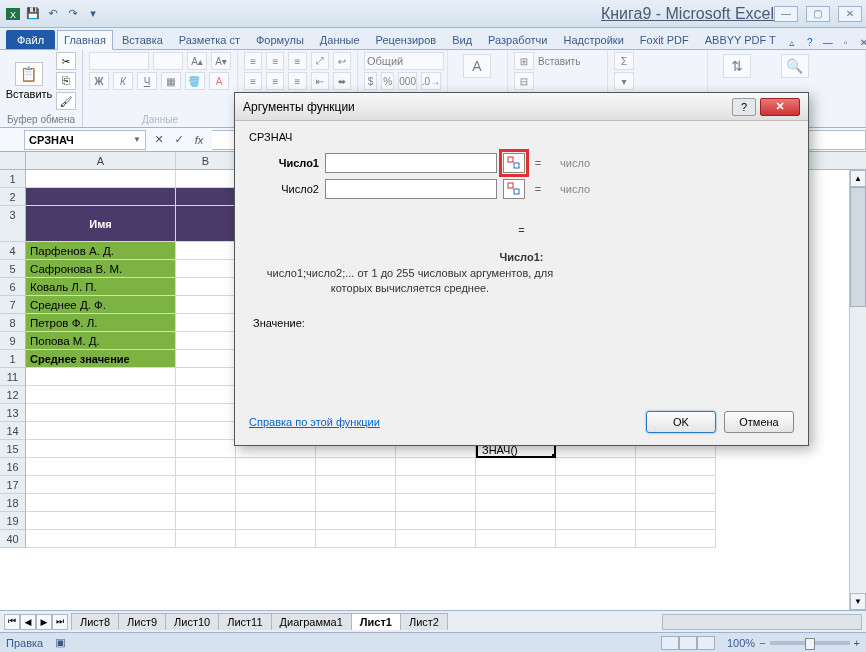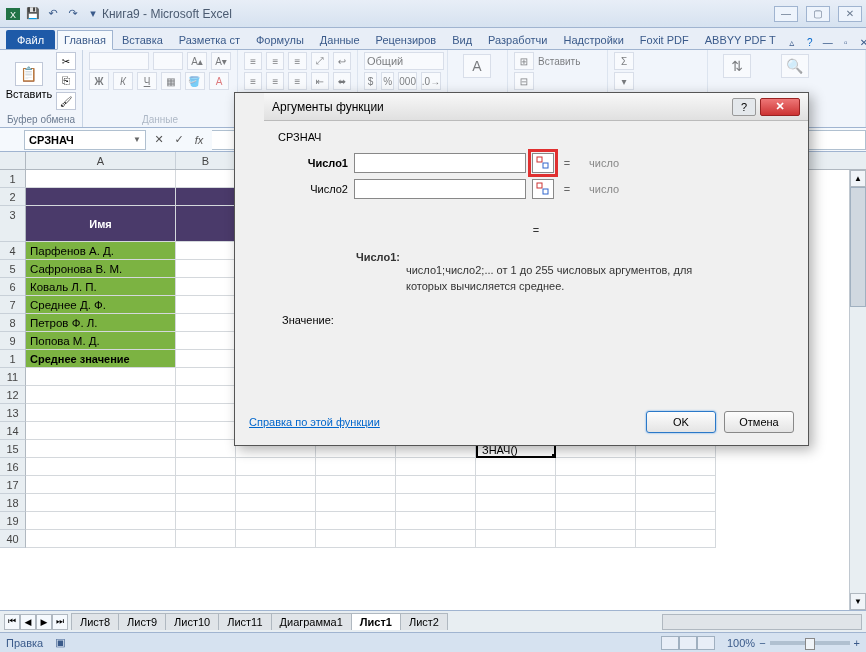--- a/index.html
+++ b/index.html
@@ -2,21 +2,21 @@
 <html><head>
 <meta charset="utf-8">
 <style>
 * { box-sizing: border-box; margin: 0; padding: 0; font-family: "Segoe UI", Tahoma, sans-serif; }
 body { background: #fff; width: 866px; height: 652px; overflow: hidden; position: relative; }
 
 
 .titlebar { height: 28px; background: linear-gradient(#e8eef7, #d6e2f0); border-bottom: 1px solid #a0b4d0; display: flex; align-items: center; padding: 0 4px; }
 .titlebar .qat { display: flex; gap: 2px; }
 .titlebar .qat .qicon { width: 18px; height: 18px; border: 1px solid transparent; display: flex; align-items: center; justify-content: center; font-size: 11px; color: #3a5a8a; }
-.titlebar .title { flex: 1; text-align: left; font-size: 12px; color: #4a5a70; }
+.titlebar .title { flex: 1; text-align: right; font-size: 16px; color: #4a5a70; text-decoration: underline; }
 .titlebar .winbtns { display: flex; gap: 8px; }
 .titlebar .winbtns span { width: 24px; height: 16px; border: 1px solid #a0b4d0; background: #eef4fc; display: flex; align-items: center; justify-content: center; font-size: 10px; color: #6a7a90; }
 
 
 .ribbontabs { height: 22px; background: #e8eef7; border-bottom: 1px solid #a0b4d0; display: flex; align-items: flex-end; padding-left: 6px; font-size: 11px; }
 .ribbontabs .tab { padding: 3px 6px; color: #3a5a8a; border: 1px solid transparent; border-bottom: none; margin-right: 2px; white-space: nowrap; }
 .ribbontabs .tab.file { background: #1e5aa8; color: #fff; border-radius: 2px 2px 0 0; padding: 3px 10px; }
 .ribbontabs .tab.active { background: #f5f9fd; border-color: #a0b4d0; border-bottom: 1px solid #f5f9fd; margin-bottom: -1px; }
 .ribbontabs .rightctrls { margin-left: auto; display: flex; gap: 4px; padding-right: 6px; align-items: center; }
 .ribbontabs .rightctrls span { width: 14px; height: 14px; font-size: 10px; color: #3a5a8a; display: flex; align-items: center; justify-content: center; }
@@ -73,38 +73,38 @@
 
 
 .statusbar { position: absolute; bottom: 0; left: 0; right: 0; height: 20px; background: #d6e2f0; border-top: 1px solid #a0b4d0; display: flex; align-items: center; font-size: 11px; padding: 0 6px; color: #3a5a8a; }
 .statusbar .zoom { margin-left: auto; display: flex; align-items: center; gap: 4px; }
 .statusbar .zslider { width: 80px; height: 4px; background: #b0c0d0; position: relative; }
 .statusbar .zslider::after { content: ''; position: absolute; left: 50%; top: -3px; width: 8px; height: 10px; background: #f0f4f8; border: 1px solid #888; transform: translateX(-50%); }
 .statusbar .viewbtns { display: flex; gap: 0; margin-right: 8px; }
 .statusbar .viewbtns span { width: 18px; height: 14px; border: 1px solid #a0b0c0; background: #e8eef7; }
 
 
-.dialog { position: absolute; left: 234px; top: 92px; width: 575px; height: 354px; background: #f0f0f0; border: 1px solid #555; box-shadow: 4px 4px 12px rgba(0,0,0,0.3); padding-left: 29px; }
+.dialog { position: absolute; left: 234px; top: 92px; width: 575px; height: 354px; background: #f0f0f0; border: 1px solid #555; box-shadow: 4px 4px 12px rgba(0,0,0,0.3); }
 .dialog .dtitle { height: 28px; background: linear-gradient(#f8f8f8, #e0e0e0); border-bottom: 1px solid #bbb; display: flex; align-items: center; padding: 0 8px; font-size: 12px; }
 .dialog .dtitle .dbtns { margin-left: auto; display: flex; gap: 4px; }
 .dialog .dtitle .dbtns .dhelp { width: 24px; height: 18px; background: #e4e8ec; border: 1px solid #999; border-radius: 2px; display: flex; align-items: center; justify-content: center; font-size: 11px; }
 .dialog .dtitle .dbtns .dclose { width: 40px; height: 18px; background: linear-gradient(#e77, #c33); border: 1px solid #922; border-radius: 2px; display: flex; align-items: center; justify-content: center; color: #fff; font-size: 11px; font-weight: bold; }
 .dialog .dbody { padding: 10px 14px; font-size: 11px; }
 .dialog .fname { font-size: 11px; margin-bottom: 10px; }
 .dialog .argrow { display: flex; align-items: center; margin-bottom: 6px; gap: 6px; }
 .dialog .argrow .alabel { width: 70px; text-align: right; font-weight: bold; }
 .dialog .argrow .ainput { width: 172px; height: 20px; border: 1px solid #888; background: #fff; }
 .dialog .argrow .arange { width: 22px; height: 20px; border: 1px solid #888; background: #fff; display: flex; align-items: center; justify-content: center; font-size: 10px; }
 .dialog .argrow .arange.hl { outline: 3px solid #e03030; outline-offset: 1px; }
 .dialog .argrow .aeq { width: 14px; text-align: center; color: #666; }
 .dialog .argrow .aval { color: #888; margin-left: 9px; }
 .dialog .desc { margin-top: 24px; padding: 0 6px; text-align: center; color: #333; line-height: 1.4; }
-.dialog .desc .arghelp { margin-top: 12px; display: flex; gap: 6px; justify-content: center; }
+.dialog .desc .arghelp { margin-top: 12px; display: flex; justify-content: center; flex-direction: column; }
 .dialog .desc .arghelp .ahlabel { font-weight: bold; }
-.dialog .desc .arghelp .ahtxt { max-width: 310px; text-align: left; margin-top: 13px; }
+.dialog .desc .arghelp .ahtxt { max-width: 310px; text-align: center; }
 .dialog .result { margin-top: 20px; padding: 0 4px; }
 .dialog .dfoot { position: absolute; bottom: 12px; left: 14px; right: 14px; display: flex; align-items: center; }
 .dialog .dfoot .helplink { color: #0066cc; text-decoration: underline; font-size: 11px; }
 .dialog .dfoot .dbuttons { margin-left: auto; display: flex; gap: 8px; }
 .dialog .dfoot .dbtn { width: 70px; height: 22px; background: linear-gradient(#fdfdfd, #e4e4e4); border: 1px solid #888; border-radius: 3px; font-size: 11px; }
 .dialog .dfoot .dbtn.ok { border: 1px solid #2a78c8; box-shadow: 0 0 2px #4a98e8; }
 
 
 .svgicon { width: 16px; height: 16px; }
 </style>

